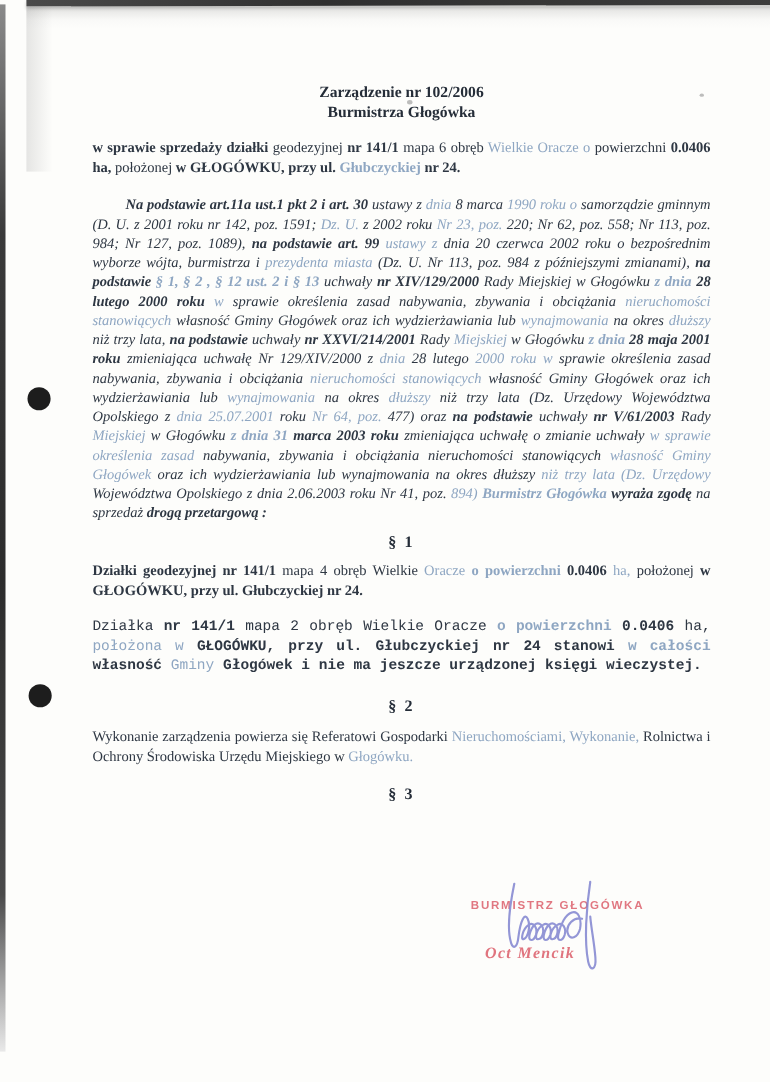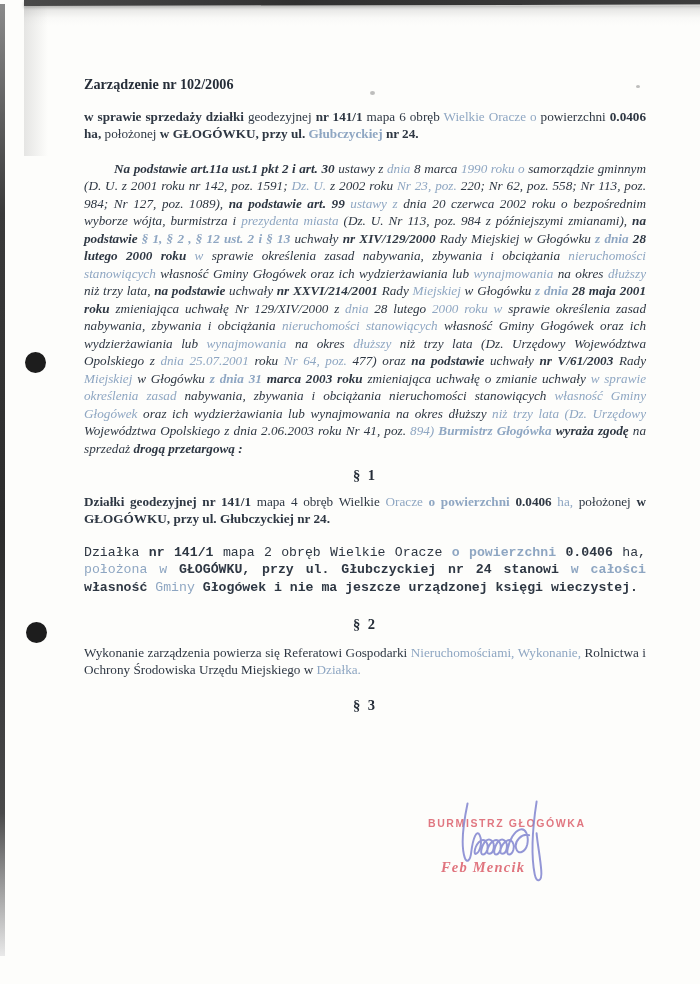--- a/index.html
+++ b/index.html
@@ -37,21 +37,21 @@
   .hole2{left:26px;top:622px;}
   .speck{position:absolute;border-radius:50%;background:rgba(110,110,110,.45);}
   .s1{left:370px;top:91px;width:5px;height:4px;}
   .s2{left:636px;top:85px;width:4px;height:3px;}
   
   .doc{
     position:absolute;left:84px;top:76px;width:562px;
     font-size:13.2px;line-height:17.5px;color:var(--ink);
   }
   .doc p{margin:0;text-align:justify;}
-  .title{font-weight:bold;font-size:14.2px;line-height:17.5px;color:#252d38;}
+  .title{text-align:center;font-weight:bold;font-size:14.2px;line-height:17.5px;color:#252d38;}
   .subject{margin-top:14px !important;}
   .legal{margin-top:17px !important;text-indent:30px;font-style:italic;}
   .sec{
     margin:0;text-align:center;font-weight:bold;font-size:14.6px;line-height:17.5px;color:#252d38;
     letter-spacing:2px;
   }
   .sec1{margin-top:10px;}
   .s1p1{margin-top:8px !important;}
   .s1p2{margin-top:16px !important;font-family:Liberation Mono, monospace;}
   .sec2{margin-top:20px;}
@@ -85,45 +85,46 @@
   <div class="shade-tl"></div>
   <div class="edge-left"></div>
   <div class="hole hole1"></div>
   <div class="hole hole2"></div>
   <div class="speck s1"></div>
   <div class="speck s2"></div>
 
   <div class="doc">
     <div class="title">
       <div>Zarządzenie nr 102/2006</div>
+      <div>Burmistrza Głogówka</div>
     </div>
 
     <p class="subject"><span class="seg-b">w sprawie sprzedaży działki </span><span>geodezyjnej </span><span class="seg-b">nr 141/1</span><span> mapa 6 obręb </span><span class="seg-f">Wielkie Oracze o</span><span> powierzchni </span><span class="seg-b">0.0406 ha,</span><span> położonej </span><span class="seg-b">w GŁOGÓWKU, przy ul. </span><span class="seg-b seg-f">Głubczyckiej</span><span class="seg-b"> nr 24.</span></p>
 
     <p class="legal"><span class="seg-b">Na podstawie art.11a ust.1 pkt 2 i art. 30</span><span> ustawy z </span><span class="seg-f">dnia</span><span> 8 marca </span><span class="seg-f">1990 roku o</span><span> samorządzie gminnym (D. U. z 2001 roku nr 142, poz. 1591; </span><span class="seg-f">Dz. U.</span><span> z 2002 roku </span><span class="seg-f">Nr 23, poz.</span><span> 220; Nr 62, poz. 558; Nr 113, poz. 984; Nr 127, poz. 1089), </span><span class="seg-b">na podstawie art. 99</span><span> </span><span class="seg-f">ustawy z</span><span> dnia 20 czerwca 2002 roku o bezpośrednim wyborze wójta, burmistrza i </span><span class="seg-f">prezydenta miasta</span><span> (Dz. U. Nr 113, poz. 984 z późniejszymi zmianami), </span><span class="seg-b">na podstawie </span><span class="seg-b seg-f">§ 1, § 2 , § 12 ust. 2 i § 13</span><span> uchwały </span><span class="seg-b">nr XIV/129/2000</span><span> Rady Miejskiej w Głogówku </span><span class="seg-b seg-f">z dnia</span><span> </span><span class="seg-b">28 lutego 2000 roku</span><span> </span><span class="seg-f">w</span><span> sprawie określenia zasad nabywania, zbywania i obciążania </span><span class="seg-f">nieruchomości stanowiących</span><span> własność Gminy Głogówek oraz ich wydzierżawiania lub </span><span class="seg-f">wynajmowania</span><span> na okres </span><span class="seg-f">dłuższy</span><span> niż trzy lata, </span><span class="seg-b">na podstawie</span><span> uchwały </span><span class="seg-b">nr XXVI/214/2001</span><span> Rady </span><span class="seg-f">Miejskiej</span><span> w Głogówku </span><span class="seg-b seg-f">z dnia</span><span> </span><span class="seg-b">28 maja 2001 roku</span><span> zmieniająca uchwałę Nr 129/XIV/2000 z </span><span class="seg-f">dnia</span><span> 28 lutego </span><span class="seg-f">2000 roku w</span><span> sprawie określenia zasad nabywania, zbywania i obciążania </span><span class="seg-f">nieruchomości stanowiących</span><span> własność Gminy Głogówek oraz ich wydzierżawiania lub </span><span class="seg-f">wynajmowania</span><span> na okres </span><span class="seg-f">dłuższy</span><span> niż trzy lata (Dz. Urzędowy Województwa Opolskiego z </span><span class="seg-f">dnia 25.07.2001</span><span> roku </span><span class="seg-f">Nr 64, poz.</span><span> 477) oraz </span><span class="seg-b">na podstawie</span><span> uchwały </span><span class="seg-b">nr V/61/2003</span><span> Rady </span><span class="seg-f">Miejskiej</span><span> w Głogówku </span><span class="seg-b seg-f">z dnia 31</span><span> </span><span class="seg-b">marca 2003 roku</span><span> zmieniająca uchwałę o zmianie uchwały </span><span class="seg-f">w sprawie określenia zasad</span><span> nabywania, zbywania i obciążania nieruchomości stanowiących </span><span class="seg-f">własność Gminy Głogówek</span><span> oraz ich wydzierżawiania lub wynajmowania na okres dłuższy </span><span class="seg-f">niż trzy lata (Dz. Urzędowy</span><span> Województwa Opolskiego z dnia 2.06.2003 roku Nr 41, poz. </span><span class="seg-f">894)</span><span> </span><span class="seg-b seg-f">Burmistrz Głogówka</span><span class="seg-b"> </span><span class="seg-b">wyraża zgodę</span><span> na sprzedaż </span><span class="seg-b">drogą przetargową :</span></p>
 
     <h3 class="sec sec1">§ 1</h3>
     <p class="s1p1"><span class="seg-b">Działki geodezyjnej nr 141/1</span><span> mapa 4 obręb Wielkie </span><span class="seg-f">Oracze</span><span> </span><span class="seg-b seg-f">o powierzchni</span><span> </span><span class="seg-b">0.0406</span><span> </span><span class="seg-f">ha,</span><span> położonej </span><span class="seg-b">w GŁOGÓWKU, przy ul. Głubczyckiej nr 24.</span></p>
     <p class="s1p2"><span>Działka </span><span class="seg-b">nr 141/1</span><span> mapa 2 obręb Wielkie Oracze </span><span class="seg-b seg-f">o powierzchni</span><span> </span><span class="seg-b">0.0406</span><span> ha, </span><span class="seg-f">położona w</span><span> </span><span class="seg-b">GŁOGÓWKU, przy ul. Głubczyckiej nr 24  stanowi </span><span class="seg-b seg-f">w całości</span><span> </span><span class="seg-b">własność</span><span> </span><span class="seg-f">Gminy</span><span> </span><span class="seg-b">Głogówek i nie ma jeszcze urządzonej  księgi wieczystej.</span></p>
 
     <h3 class="sec sec2">§ 2</h3>
-    <p class="s2p1"><span>Wykonanie zarządzenia  powierza się Referatowi Gospodarki </span><span class="seg-f">Nieruchomościami, Wykonanie,</span><span> Rolnictwa i Ochrony Środowiska Urzędu Miejskiego w </span><span class="seg-f">Działka.</span></p>
+    <p class="s2p1"><span>Wykonanie zarządzenia  powierza się Referatowi Gospodarki </span><span class="seg-f">Nieruchomościami, Wykonanie,</span><span> Rolnictwa i Ochrony Środowiska Urzędu Miejskiego w </span><span class="seg-f">Głogówku.</span></p>
 
     <h3 class="sec sec3">§ 3</h3>
   </div>
 
   <div class="sig">
     <div class="stamp-title">BURMISTRZ GŁOGÓWKA</div>
     <svg class="scribble" viewBox="0 0 150 100" xmlns="http://www.w3.org/2000/svg">
       <path d="M22,6 C17,30 15,52 19,64 C21,70 25,68 26,58
                C28,42 32,34 35,40 C38,46 36,58 31,60 C28,61 30,50 36,46
                C41,43 45,49 43,56 C41,62 35,63 37,55 C39,47 44,42 48,46
                C52,50 50,60 45,60 C41,60 44,49 50,46 C55,43 59,49 57,56
                C55,62 49,63 51,55 C53,47 58,42 62,46 C66,50 64,60 59,60
                C55,60 58,49 64,46 C69,43 73,49 71,56 C69,62 63,63 65,55
                C67,45 72,36 78,34 C84,32 88,40 86,50 C84,58 76,62 74,54
                C72,46 80,38 88,40"></path>
       <path d="M96,4 C92,30 90,62 94,82 C96,92 102,90 101,78 C100,64 97,50 96,38"></path>
     </svg>
-    <div class="stamp-name">Feb Mencik</div>
+    <div class="stamp-name">Oct Mencik</div>
   </div>
 
 </div>
 
 </body></html>

